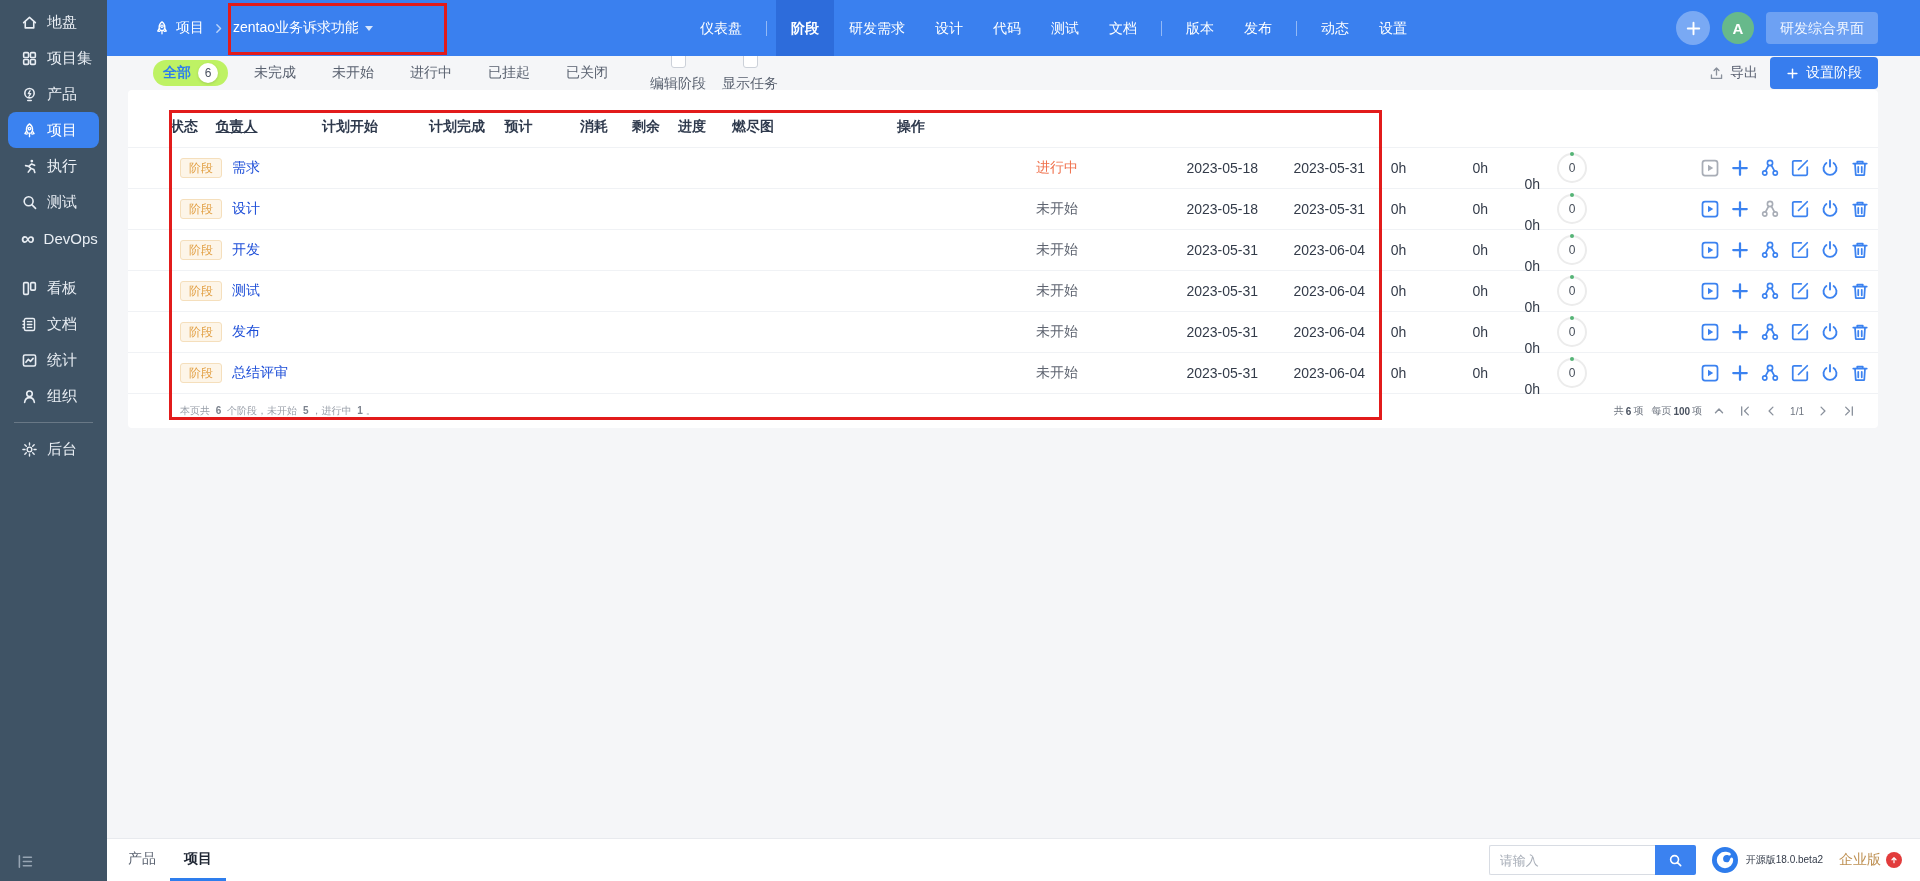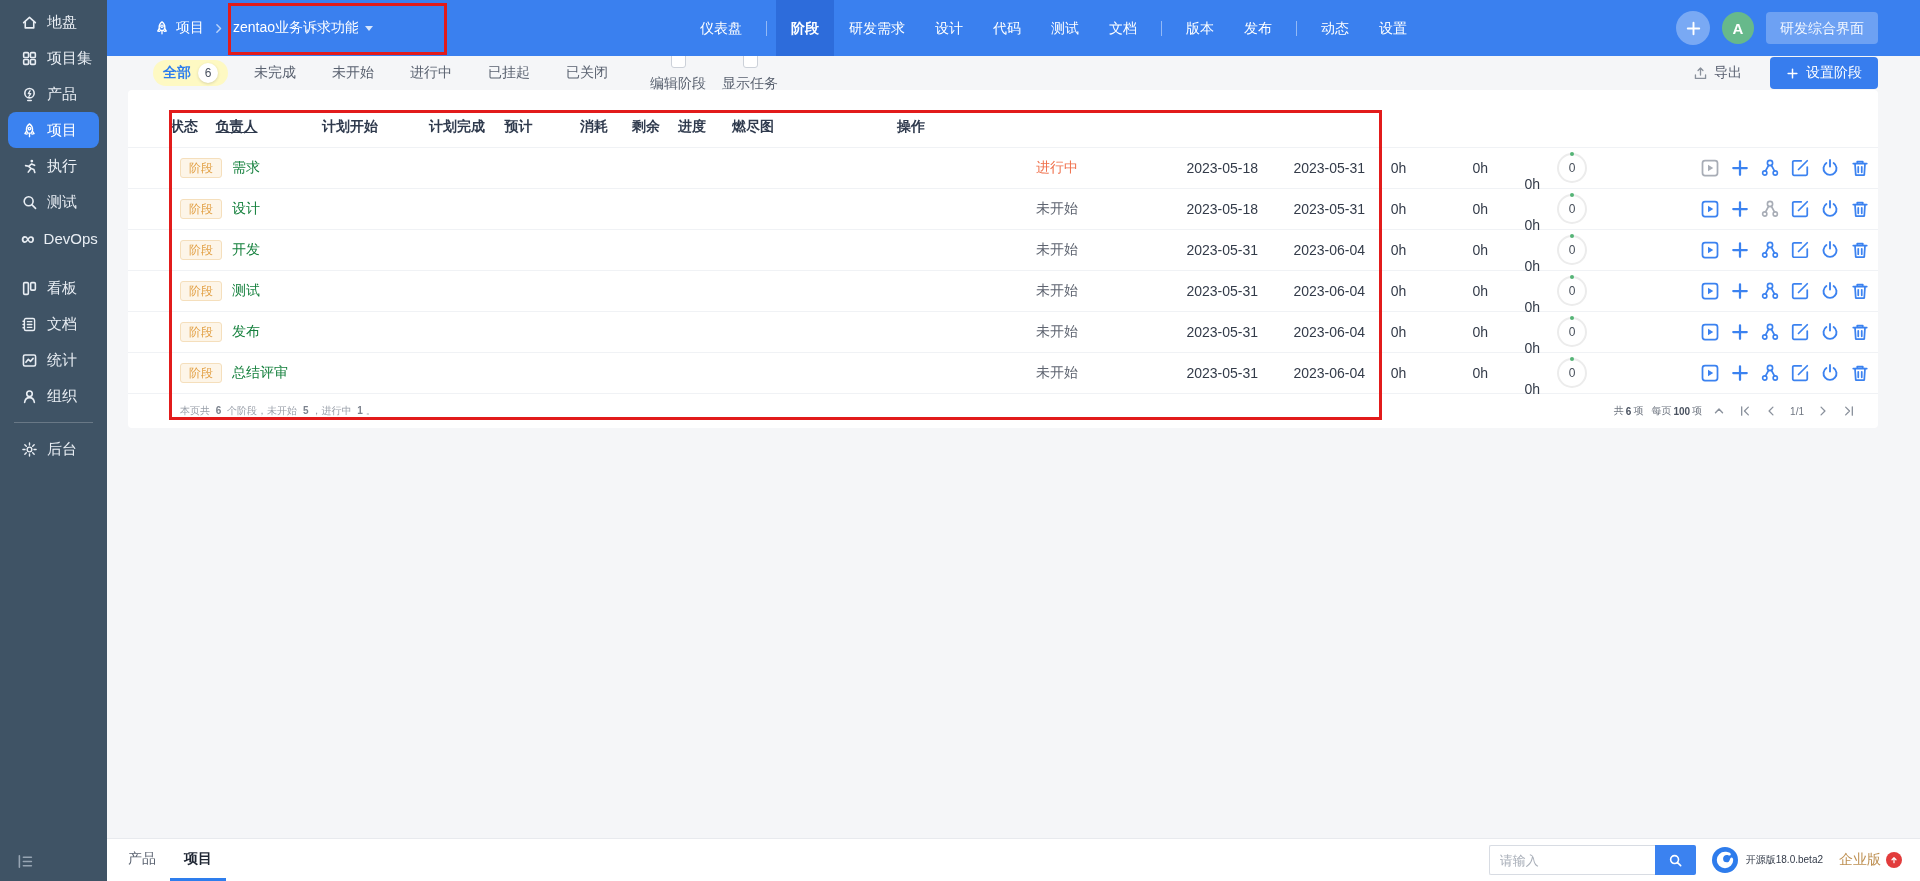--- a/index.html
+++ b/index.html
@@ -37,25 +37,25 @@
   .plus-btn { width:34px; height:34px; border-radius:50%; background:rgba(255,255,255,.32); display:flex; align-items:center; justify-content:center; cursor:pointer; }
   .plus-btn svg { width:17px; height:17px; }
   .avatar { width:32px; height:32px; border-radius:50%; background:#67B98B; color:#fff; font-size:15px; font-weight:700;
             display:flex; align-items:center; justify-content:center; cursor:pointer; }
   .workbench-btn { height:32px; line-height:32px; padding:0 14px; background:rgba(255,255,255,.26); border-radius:4px; font-size:14px; color:#F2F7FF; cursor:pointer; white-space:nowrap; }
 
   
   .content { position:absolute; left:107px; top:56px; right:0; bottom:43px; background:#F5F6F8; }
   .filter-bar { height:34px; display:flex; align-items:center; padding:0 42px 0 46px; font-size:14px; color:#5A6270; }
   .filter-tab { display:flex; align-items:center; gap:7px; padding:3px 10px; margin-right:16px; cursor:pointer; border-radius:14px; white-space:nowrap; }
-  .filter-tab.active { background:#fef9c3; color:#2E7EED; font-weight:700; }
+  .filter-tab.active { background:#bef264; color:#2E7EED; font-weight:700; }
   .badge { background:#fff; color:#4A5260; font-weight:400; border-radius:50%; min-width:20px; height:20px; line-height:20px; text-align:center; font-size:12px; box-shadow:0 1px 3px rgba(0,0,0,.15); }
   .filter-check { display:flex; align-items:center; gap:7px; margin-left:16px; cursor:pointer; white-space:nowrap;flex-direction:column; }
   .checkbox { width:15px; height:15px; border:1px solid #CCD1D9; border-radius:3px; background:#fff; }
-  .filter-right { margin-left:auto; display:flex; align-items:center; gap:28px; }
+  .filter-right { margin-left:auto; display:flex; align-items:center; gap:12px; }
   .export-btn { display:flex; align-items:center; gap:6px; color:#596070; cursor:pointer; }
   .export-btn svg { width:15px; height:15px; color:#8A919C; }
   .set-stage-btn { height:32px; padding:0 16px; background:#377DEE; color:#fff; border-radius:4px; display:flex; align-items:center; gap:7px; font-size:14px; cursor:pointer; white-space:nowrap; }
   .set-stage-btn svg { width:13px; height:13px; }
 
   
   .card { position:absolute; left:21px; top:34px; width:1750px; height:338px; background:#fff; border-radius:4px; }
   .trow { display:flex; align-items:center; height:41px; border-top:1px solid #F0F2F5; font-size:14px; }
   .thead { height:57px; border-top:none; align-items:flex-end; padding-bottom:11px; font-weight:700; color:#2F3A4D; }
   .cell { flex:none; }
@@ -66,21 +66,21 @@
   .c4 { width:107px; text-align:right; }
   .c5 { width:67px;  text-align:center; }
   .c6 { width:56px;  text-align:right; }
   .c7 { width:52px;  text-align:right;margin-top:32px; }
   .c8 { width:64px;  display:flex; justify-content:center; }
   .thead .c8 { display:block; text-align:center; }
   .c9 { width:100px; padding-left:8px; text-align:left; }
   .c10 { width:174px; display:flex; justify-content:flex-end; gap:10px; padding-right:8px; }
   .thead .c10 { display:block; text-align:center; padding-right:0; }
   .tag { font-size:12px; color:#E2A045; background:#FDF5E8; border:1px solid #F5DFBC; border-radius:3px; padding:2px 8px; margin-right:10px; line-height:14px; }
-  .name-link { color:#15803d; cursor:pointer; text-decoration:none; }
+  .name-link { color:#1d4ed8; cursor:pointer; text-decoration:none; }
   .status-doing { color:#F0714D; }
   .status-wait { color:#5E6470; }
   .progress-ring { width:30px; height:30px; border-radius:50%; border:2px solid #ECECEC; position:relative;
                    display:flex; align-items:center; justify-content:center; font-size:12px; color:#474F5B; }
   .progress-ring::before { content:""; position:absolute; top:-3px; left:50%; transform:translateX(-50%);
                    width:4px; height:4px; border-radius:2px; background:#55B476; }
   .op-icon { width:20px; height:20px; color:#3B82F0; cursor:pointer; }
   .op-icon.disabled { color:#A8ADB6; }
   .op-icon svg { width:20px; height:20px; }
   .tfoot { display:flex; align-items:center; height:35px; border-top:1px solid #F0F2F5; color:#9AA0AA; font-size:10px; padding:0 20px 0 52px; }

